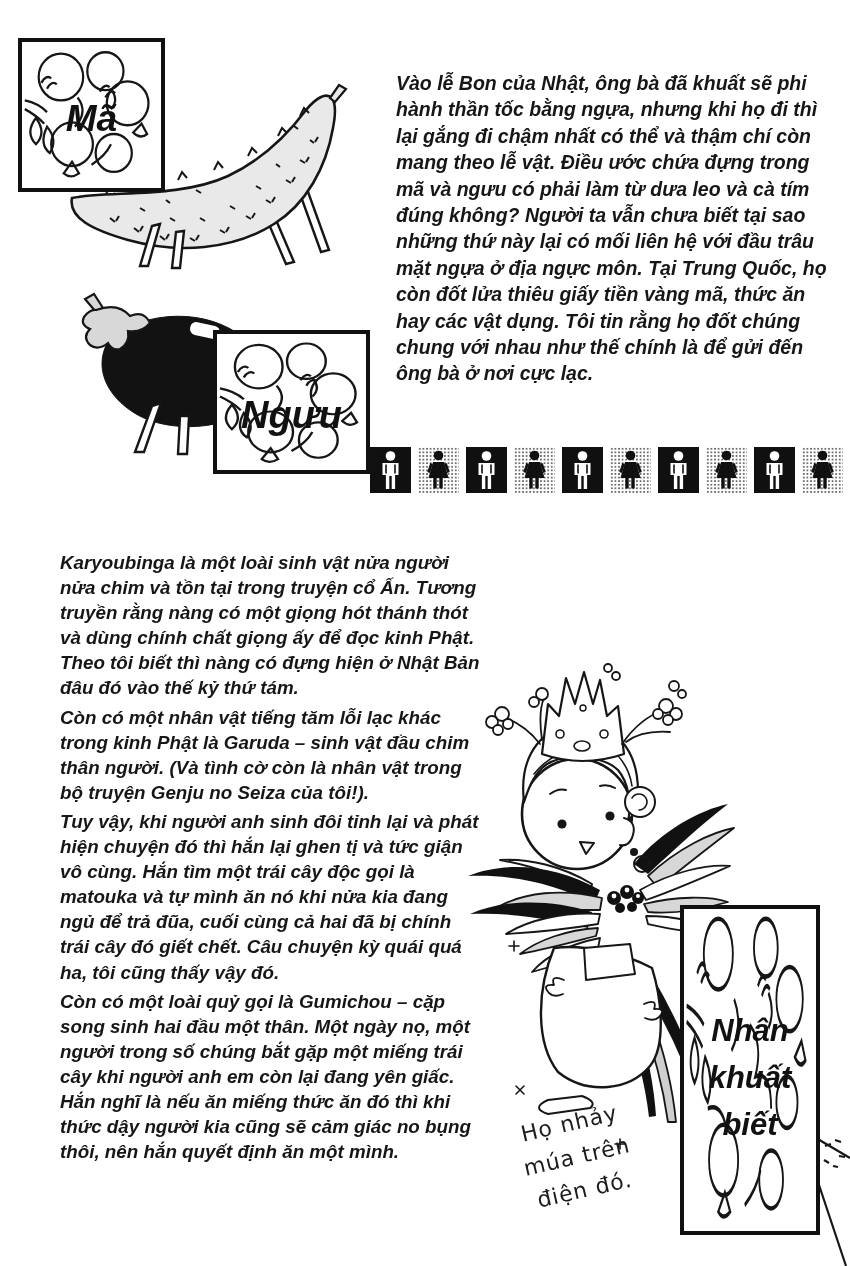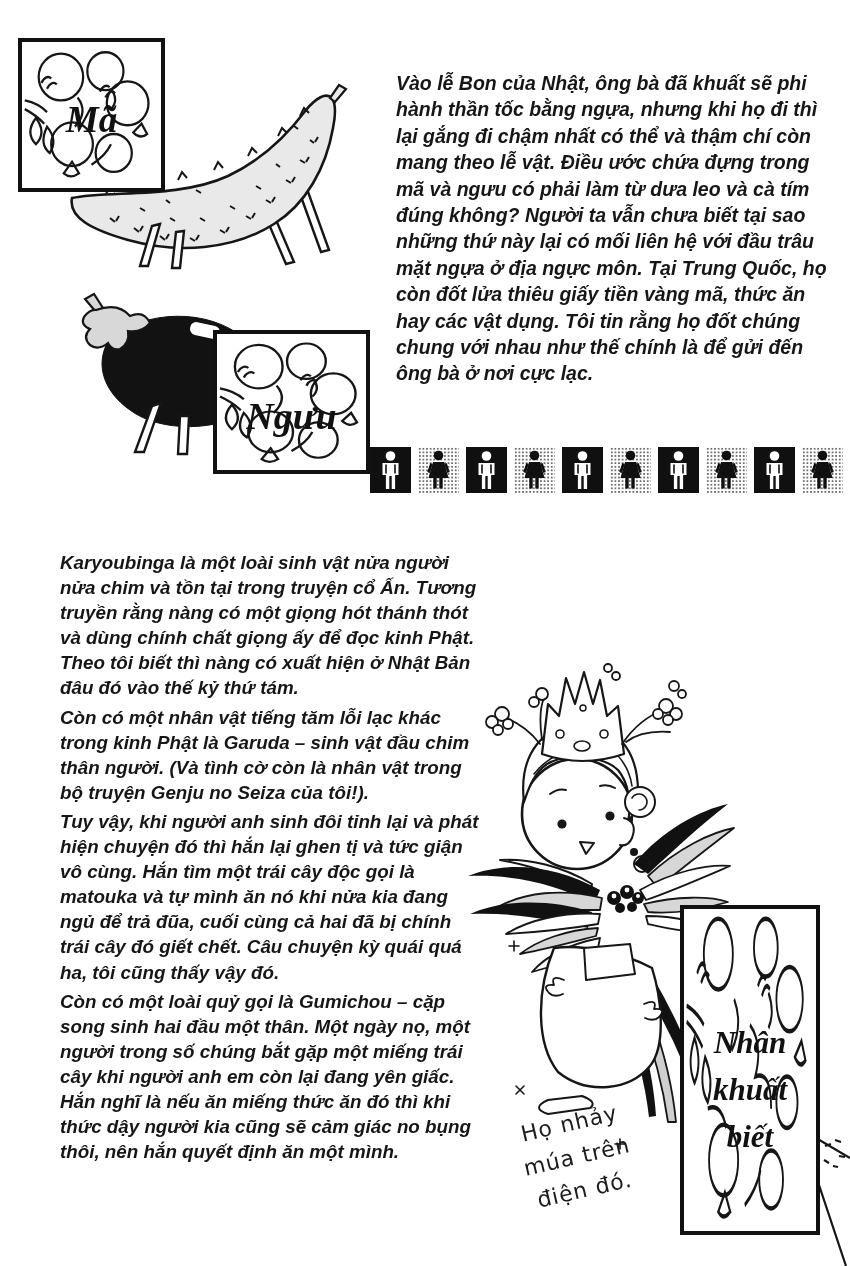--- a/index.html
+++ b/index.html
@@ -20,29 +20,29 @@
   .copy-right{left:392px;top:66px;width:445px;font-size:19.5px;line-height:26.4px;}
   .copy-left{left:56px;top:546px;width:430px;font-size:18.8px;line-height:25.1px;}
   
   .obox{
     position:absolute;background:#ffffff;border:4px solid #111;
     box-sizing:border-box;overflow:hidden;
   }
   .obox svg.swirl{position:absolute;left:0;top:0;width:100%;height:100%;}
   .obox .olabel{
     position:absolute;width:100%;text-align:center;
-    font-family:Liberation Serif, serif;font-style:italic;font-weight:bold;
+    font-family:Liberation Sans, sans-serif;font-style:italic;font-weight:bold;
     color:#111;
   }
   #box-ma{left:18px;top:38px;width:147px;height:154px;}
   #box-ma .olabel{top:56px;font-size:37px;}
   #box-nguu{left:213px;top:330px;width:157px;height:144px;}
   #box-nguu .olabel{top:60px;font-size:38px;}
   #box-nhan{left:680px;top:905px;width:140px;height:330px;}
-  #box-nhan .olabel{top:98px;font-size:31px;line-height:47px;margin-top:12px;}
+  #box-nhan .olabel{top:98px;font-size:31px;line-height:47px;}
   
   #icon-row{position:absolute;left:370px;top:447px;display:flex;gap:7px;}
   .ricon{display:block;width:41px;height:46px;flex:0 0 41px;}
   .ricon.male{background:#101010;}
   .ricon.female{
     background-color:#fff;
     background-image:radial-gradient(#6f6f6f 0.9px, rgba(0,0,0,0) 1px);
     background-size:3.6px 3.6px;
   }
   .ricon svg{display:block;width:41px;height:46px;}
@@ -244,21 +244,21 @@
       <path d="M13.5,16.5 l-3,9 M27.5,16.5 l3,9" stroke="#101010" stroke-width="2.6"></path>
     </svg>
   </span>
 </div>
 
 <div class="copy copy-right">
   <p>Vào lễ Bon của Nhật, ông bà đã khuất sẽ phi hành thần tốc bằng ngựa, nhưng khi họ đi thì lại gắng đi chậm nhất có thể và thậm chí còn mang theo lễ vật. Điều ước chứa đựng trong mã và ngưu có phải làm từ dưa leo và cà tím đúng không? Người ta vẫn chưa biết tại sao những thứ này lại có mối liên hệ với đầu trâu mặt ngựa ở địa ngực môn. Tại Trung Quốc, họ còn đốt lửa thiêu giấy tiền vàng mã, thức ăn hay các vật dụng. Tôi tin rằng họ đốt chúng chung với nhau như thế chính là để gửi đến ông bà ở nơi cực lạc.</p>
 </div>
 
 <div class="copy copy-left">
-  <p>Karyoubinga là một loài sinh vật nửa người nửa chim và tồn tại trong truyện cổ Ấn. Tương truyền rằng nàng có một giọng hót thánh thót và dùng chính chất giọng ấy để đọc kinh Phật. Theo tôi biết thì nàng có xuất hiện ở Nhật Bản đâu đó vào thế kỷ thứ tám.</p>
+  <p>Karyoubinga là một loài sinh vật nửa người nửa chim và tồn tại trong truyện cổ Ấn. Tương truyền rằng nàng có một giọng hót thánh thót và dùng chính chất giọng ấy để đọc kinh Phật. Theo tôi biết thì nàng có đựng hiện ở Nhật Bản đâu đó vào thế kỷ thứ tám.</p>
   <p>Còn có một nhân vật tiếng tăm lỗi lạc khác trong kinh Phật là Garuda – sinh vật đầu chim thân người. (Và tình cờ còn là nhân vật trong bộ truyện Genju no Seiza của tôi!).</p>
   <p>Tuy vậy, khi người anh sinh đôi tỉnh lại và phát hiện chuyện đó thì hắn lại ghen tị và tức giận vô cùng. Hắn tìm một trái cây độc gọi là matouka và tự mình ăn nó khi nửa kia đang ngủ để trả đũa, cuối cùng cả hai đã bị chính trái cây đó giết chết. Câu chuyện kỳ quái quá ha, tôi cũng thấy vậy đó.</p>
   <p>Còn có một loài quỷ gọi là Gumichou – cặp song sinh hai đầu một thân. Một ngày nọ, một người trong số chúng bắt gặp một miếng trái cây khi người anh em còn lại đang yên giấc. Hắn nghĩ là nếu ăn miếng thức ăn đó thì khi thức dậy người kia cũng sẽ cảm giác no bụng thôi, nên hắn quyết định ăn một mình.</p>
 </div>
 
 <svg class="abs" style="left:462px;top:652px" width="275" height="525" viewBox="0 0 275 525">
   <g stroke-linejoin="round" stroke-linecap="round">
 
     <path d="M130,232 C100,214 66,206 38,208 C72,214 104,226 128,240 Z" fill="#fff" stroke="#161616" stroke-width="2"></path>
     <path d="M138,238 C95,214 45,208 6,224 C50,222 95,232 132,252 Z" fill="#111"></path>

